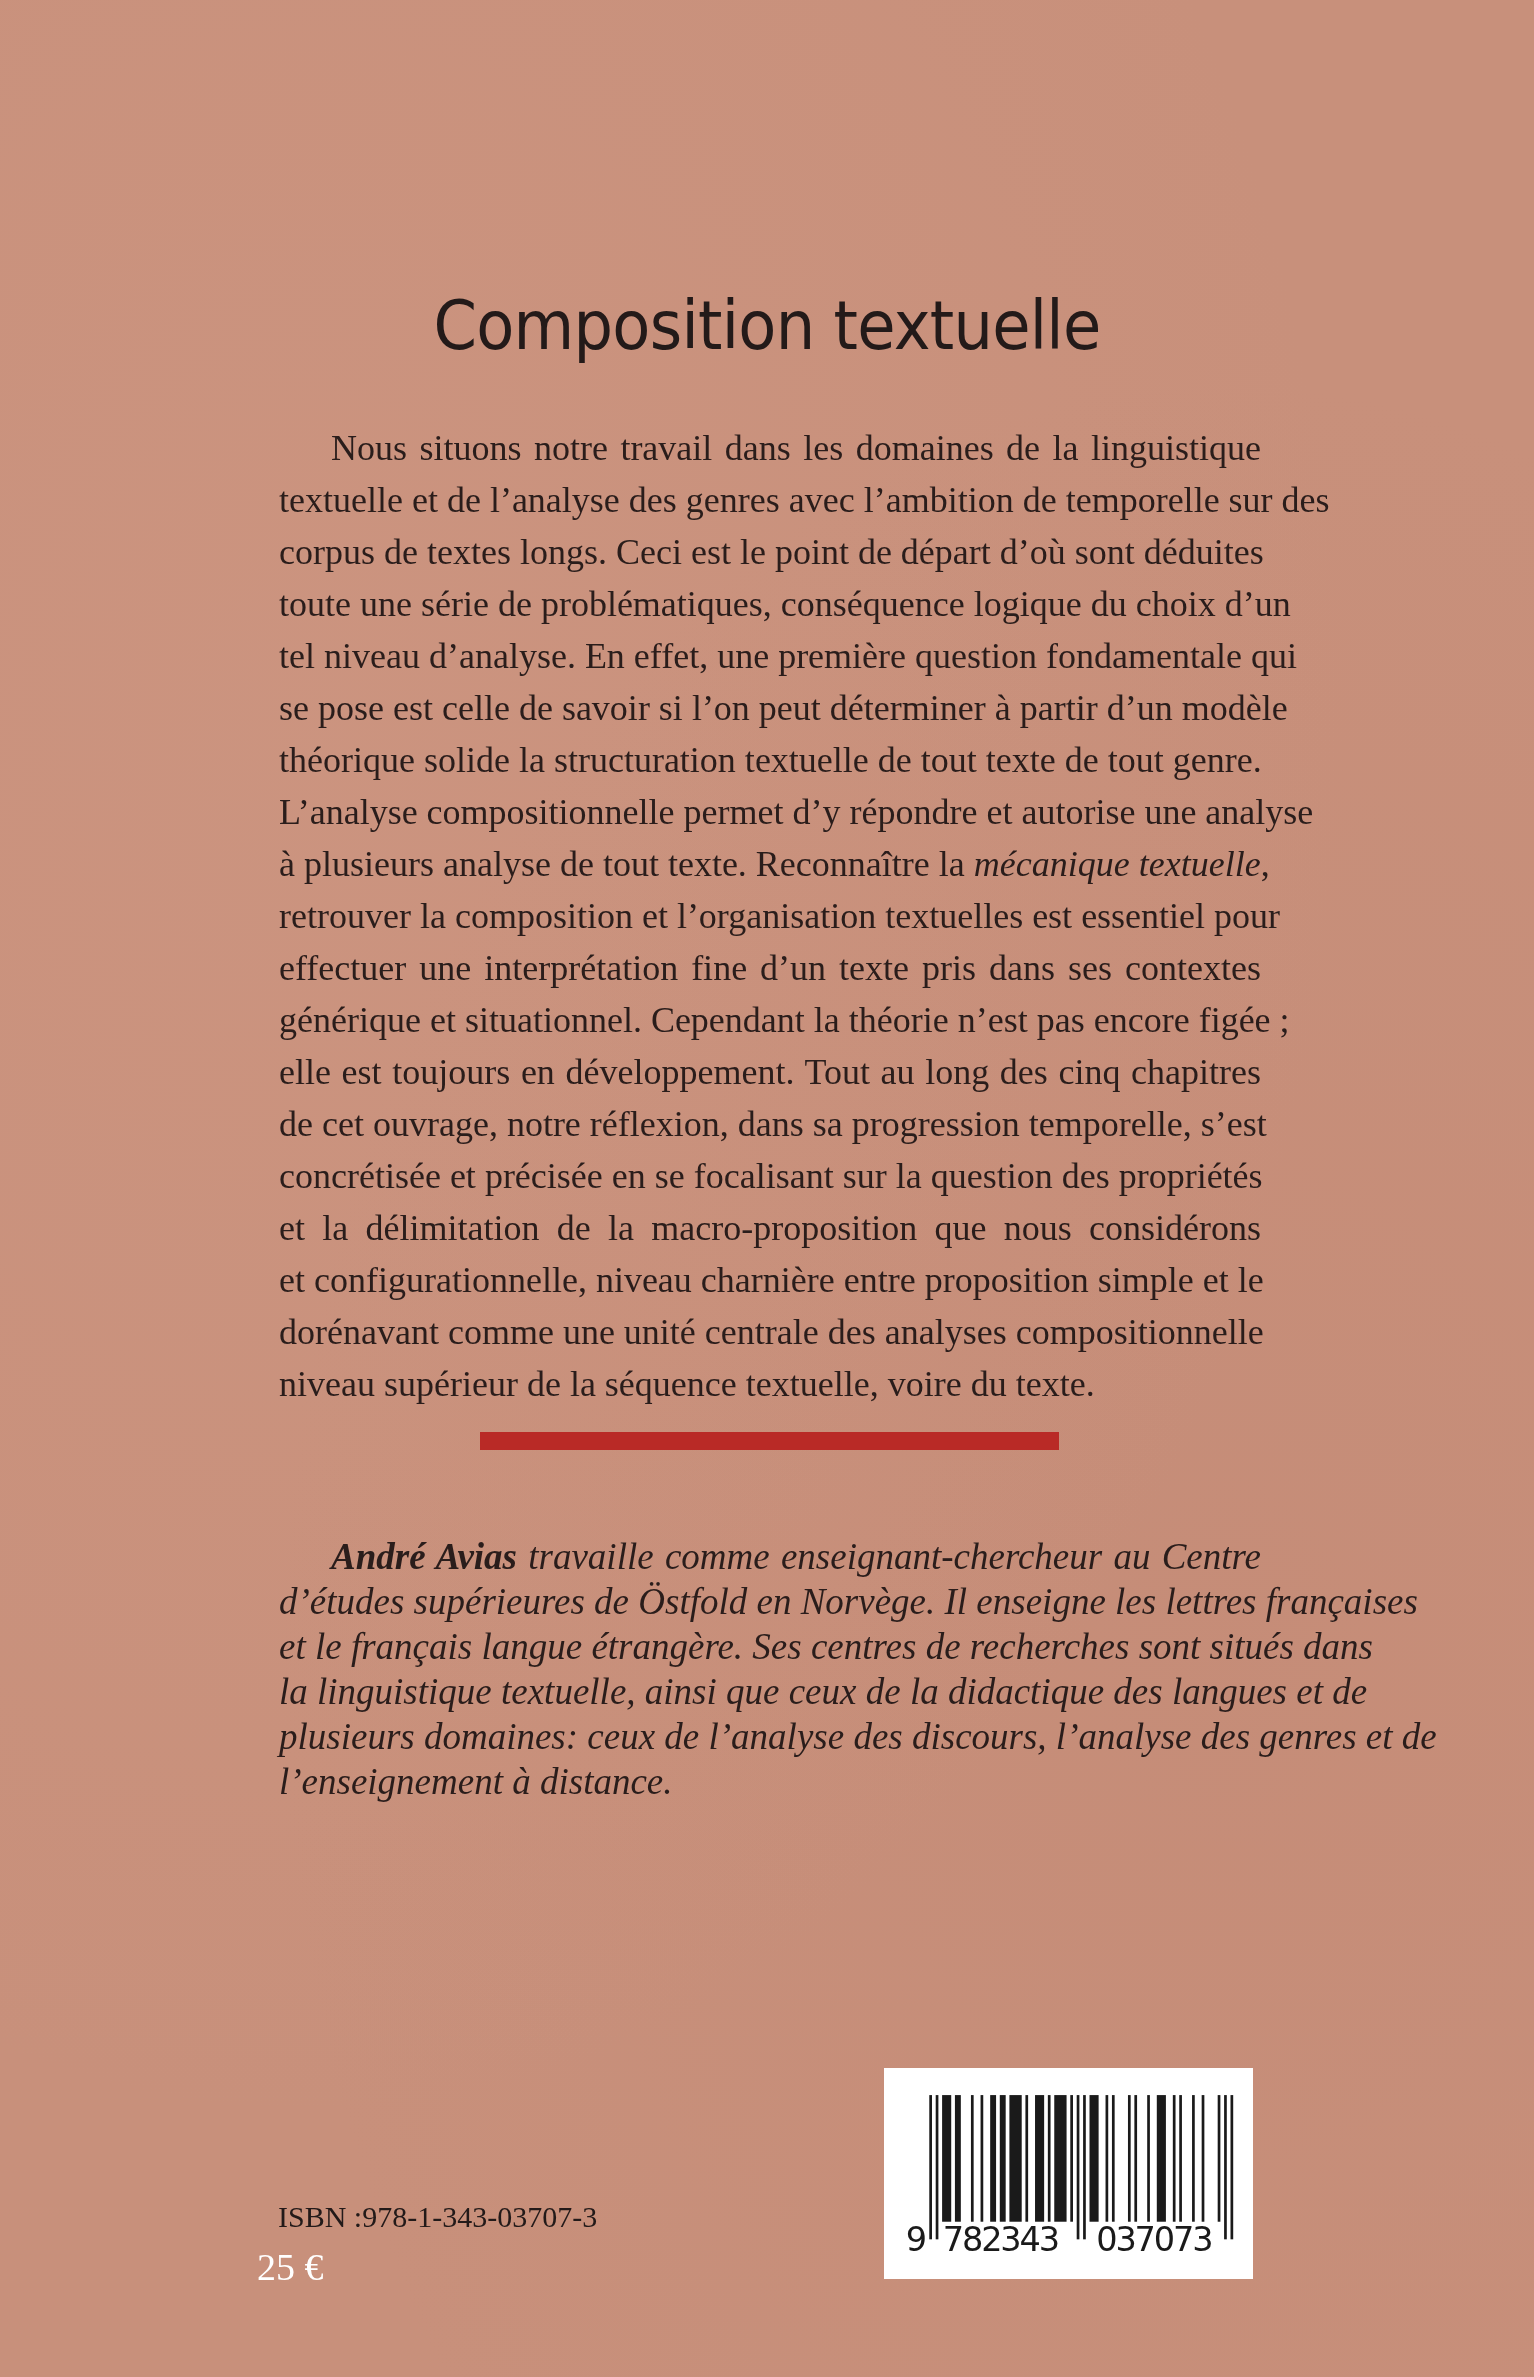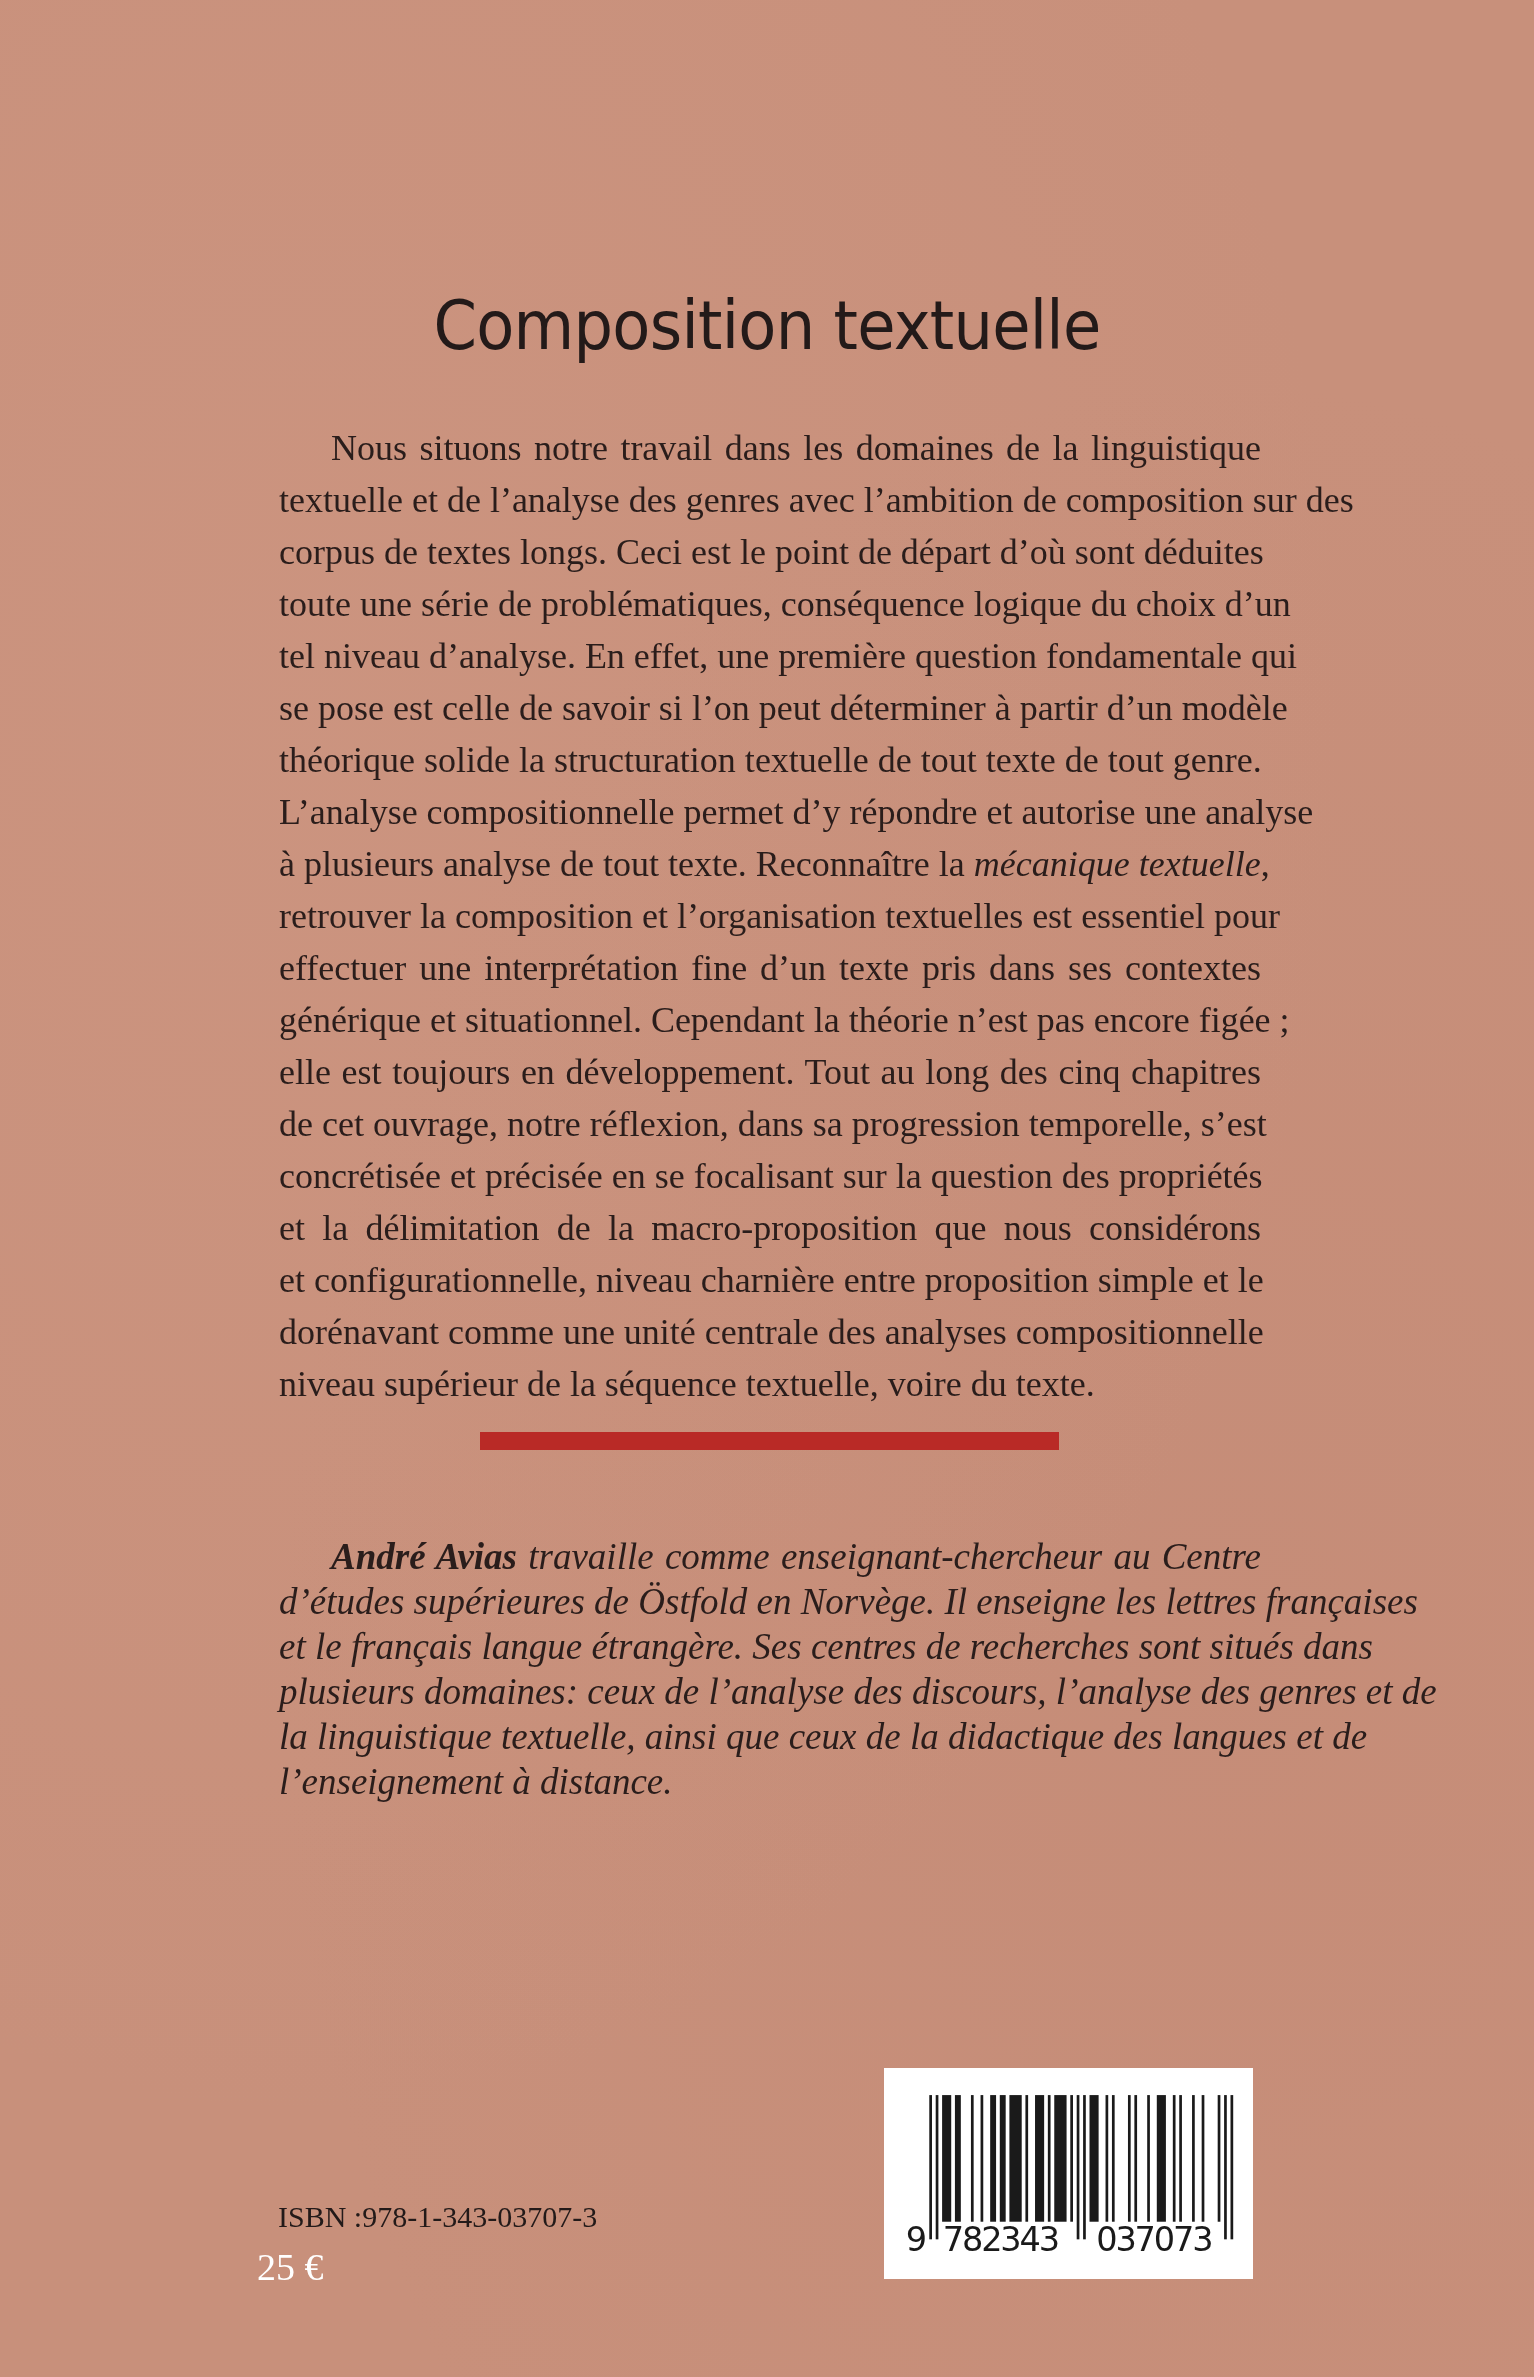--- a/index.html
+++ b/index.html
@@ -58,21 +58,21 @@
 </style>
 </head>
 <body>
 
 <div>
 
   <h1 class="title">Composition textuelle</h1>
 
   <div class="column body-text">
     <div class="line indent">Nous situons notre travail dans les domaines de la linguistique</div>
-    <div class="line">textuelle et de l’analyse des genres avec l’ambition de composition sur des</div>
+    <div class="line">textuelle et de l’analyse des genres avec l’ambition de temporelle sur des</div>
     <div class="line">corpus de textes longs. Ceci est le point de départ d’où sont déduites</div>
     <div class="line">toute une série de problématiques, conséquence logique du choix d’un</div>
     <div class="line">tel niveau d’analyse. En effet, une première question fondamentale qui</div>
     <div class="line">se pose est celle de savoir si l’on peut déterminer à partir d’un modèle</div>
     <div class="line">théorique solide la structuration textuelle de tout texte de tout genre.</div>
     <div class="line">L’analyse compositionnelle permet d’y répondre et autorise une analyse</div>
     <div class="line"><span>à plusieurs analyse de tout texte. Reconnaître la</span> <i>mécanique textuelle</i><span>,</span></div>
     <div class="line">retrouver la composition et l’organisation textuelles est essentiel pour</div>
     <div class="line">effectuer une interprétation fine d’un texte pris dans ses contextes</div>
     <div class="line">générique et situationnel. Cependant la théorie n’est pas encore figée ;</div>
@@ -84,22 +84,22 @@
     <div class="line">dorénavant comme une unité centrale des analyses compositionnelle</div>
     <div class="line last">niveau supérieur de la séquence textuelle, voire du texte.</div>
   </div>
 
   <div class="divider"></div>
 
   <div class="column bio">
     <div class="line indent"><b>André Avias</b> <span>travaille comme enseignant-chercheur au Centre</span></div>
     <div class="line">d’études supérieures de Östfold en Norvège. Il enseigne les lettres françaises</div>
     <div class="line">et le français langue étrangère. Ses centres de recherches sont situés dans</div>
+    <div class="line">la linguistique textuelle, ainsi que ceux de la didactique des langues et de</div>
     <div class="line">plusieurs domaines: ceux de l’analyse des discours, l’analyse des genres et de</div>
-    <div class="line">la linguistique textuelle, ainsi que ceux de la didactique des langues et de</div>
     <div class="line last">l’enseignement à distance.</div>
   </div>
 
   <div class="isbn">ISBN :978-1-343-03707-3</div>
   <div class="price">25 €</div>
 
   <div class="barcode-box">
     <svg id="barcode-svg" width="369" height="211" viewBox="0 0 440 251">
       <g id="bars">
           <rect x="54.00" y="32" width="3.22" height="172" fill="#1A1A1A"></rect>

